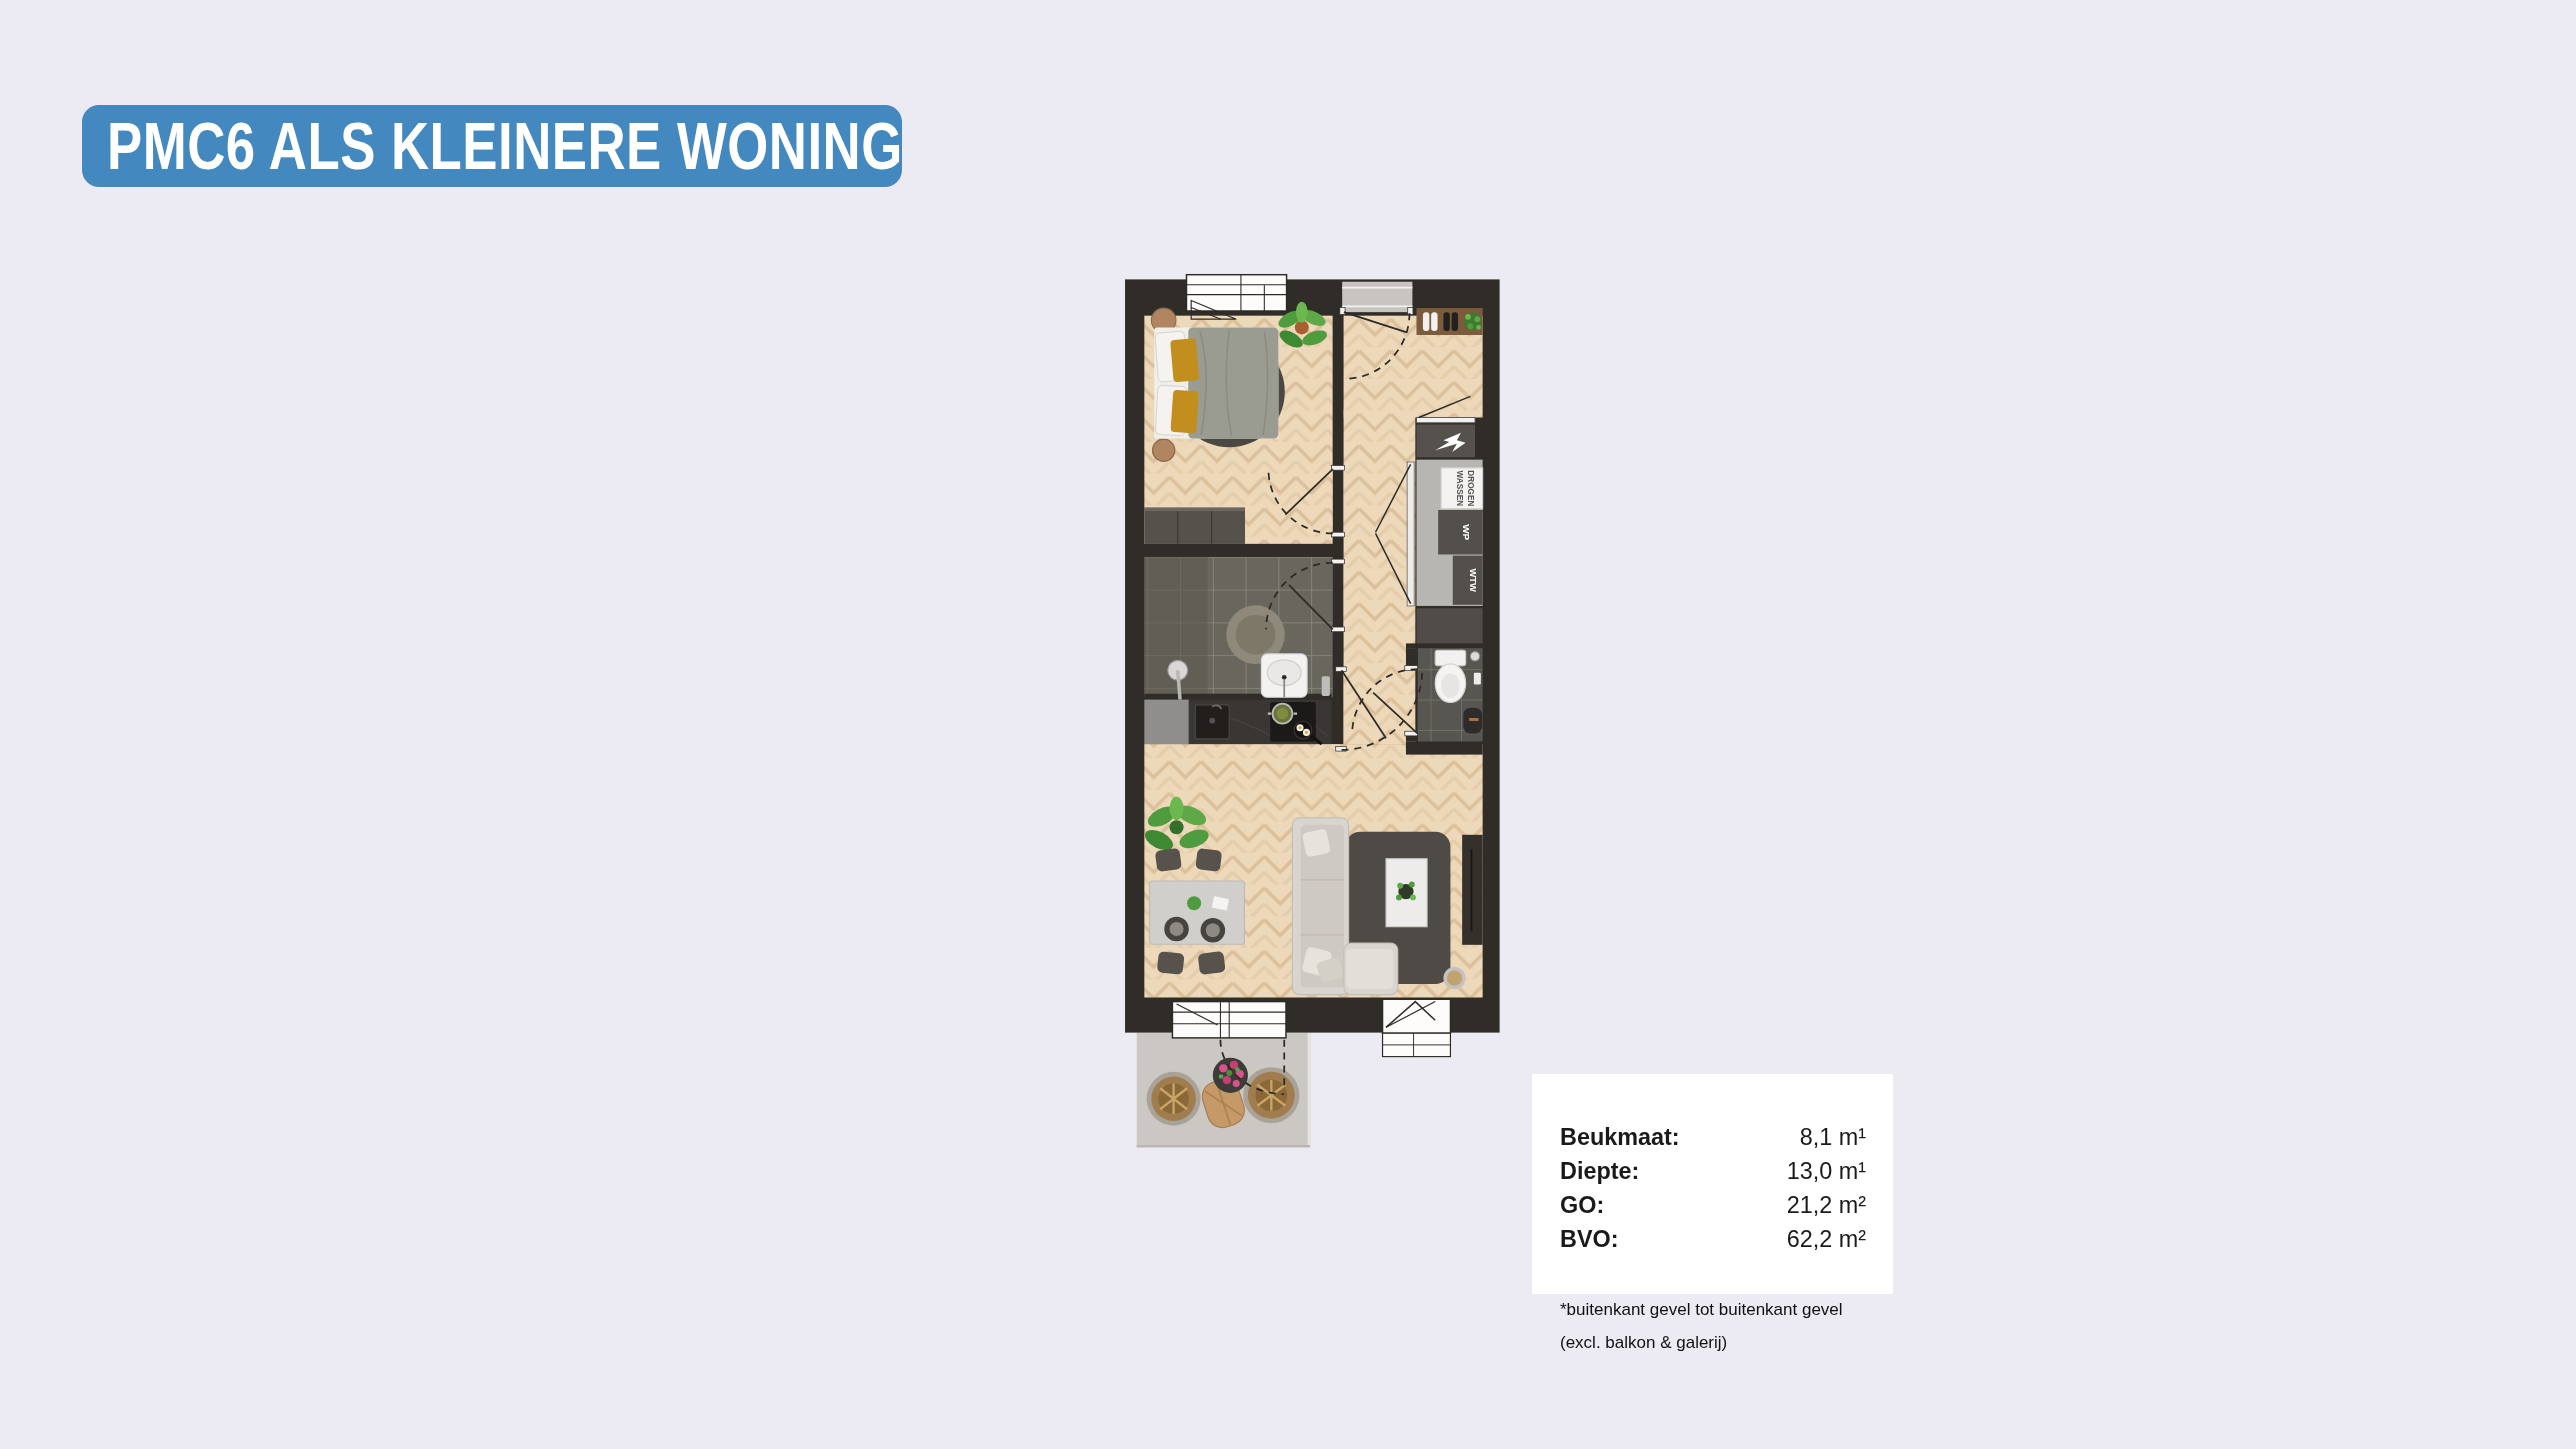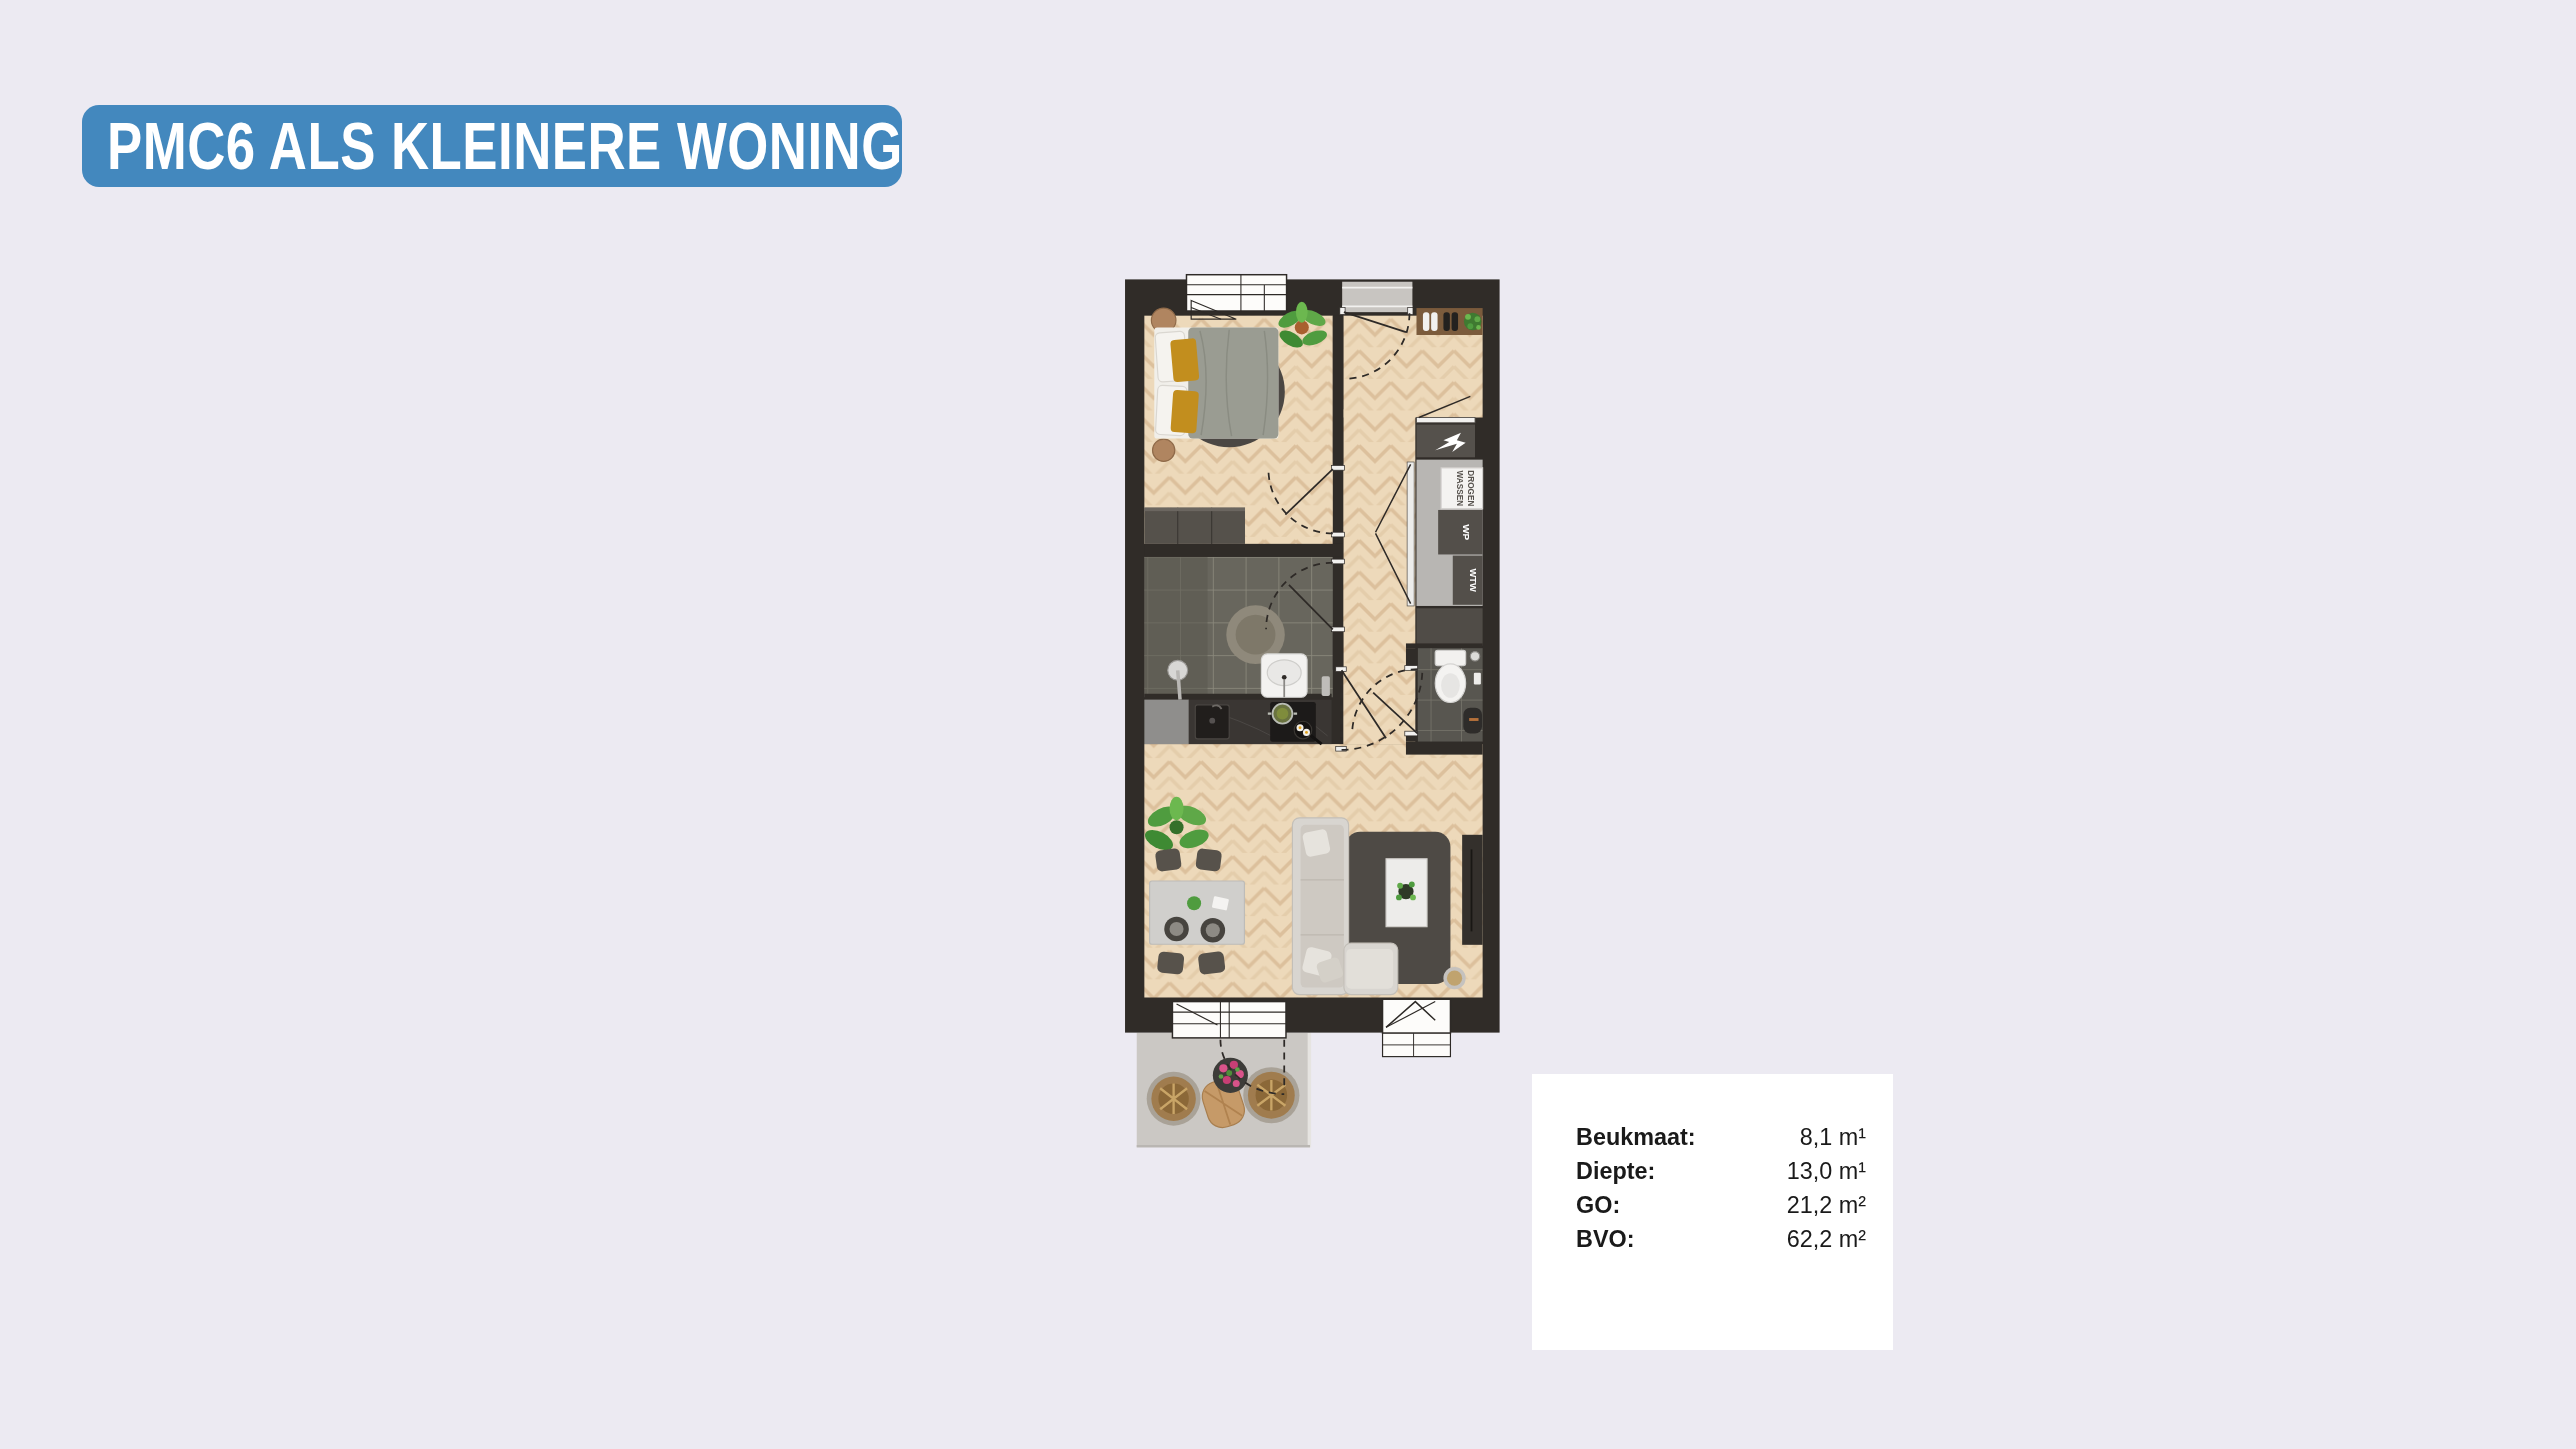--- a/index.html
+++ b/index.html
@@ -7,22 +7,22 @@
   #screen{position:relative;width:2576px;height:1449px;background:#ECEAF2;overflow:hidden;
           font-family:"Liberation Sans",sans-serif;}
   
   #banner{position:absolute;left:82px;top:105px;width:820px;height:82px;
           background:#4388BE;display:flex;align-items:center;border-radius:17px;}
   #banner .t{color:#FFFFFF;font-weight:700;font-size:66px;letter-spacing:0.6px;
              transform:scaleX(0.80);transform-origin:left center;margin-left:24.6px;white-space:nowrap;}
   
   #plan{position:absolute;left:1112px;top:263px;width:410px;height:913px;}
   
-  #infobox{position:absolute;left:1532px;top:1074px;width:361px;height:276px;background:#FFFFFF;
-           box-sizing:border-box;padding:46px 27px 0 44px;color:#1A1A1A;}
+  #infobox{position:absolute;left:1532px;top:1074px;width:361px;height:220px;background:#FFFFFF;
+           box-sizing:border-box;padding:46px 27px 0 28px;color:#1A1A1A;}
   .specrow{display:flex;justify-content:space-between;height:34px;align-items:center;font-size:23.4px;}
   .specrow .lbl{font-weight:700;}
   .specrow .val{font-weight:400;}
   #footnote{margin-top:37px;font-size:17px;line-height:33px;color:#111;}
   svg text{font-family:"Liberation Sans",sans-serif;}
 </style>
 </head>
 <body>
 
 <div id="screen">
@@ -349,16 +349,20 @@
       <span class="val">13,0 m¹</span>
     </div>
     <div class="specrow">
       <span class="lbl">GO:</span>
       <span class="val">21,2 m²</span>
     </div>
     <div class="specrow">
       <span class="lbl">BVO:</span>
       <span class="val">62,2 m²</span>
     </div>
+    <div id="footnote">
+      <div>*buitenkant gevel tot buitenkant gevel</div>
+      <div>(excl. balkon &amp; galerij)</div>
+    </div>
   </div>
 
 </div>
 
 
 </body></html>

